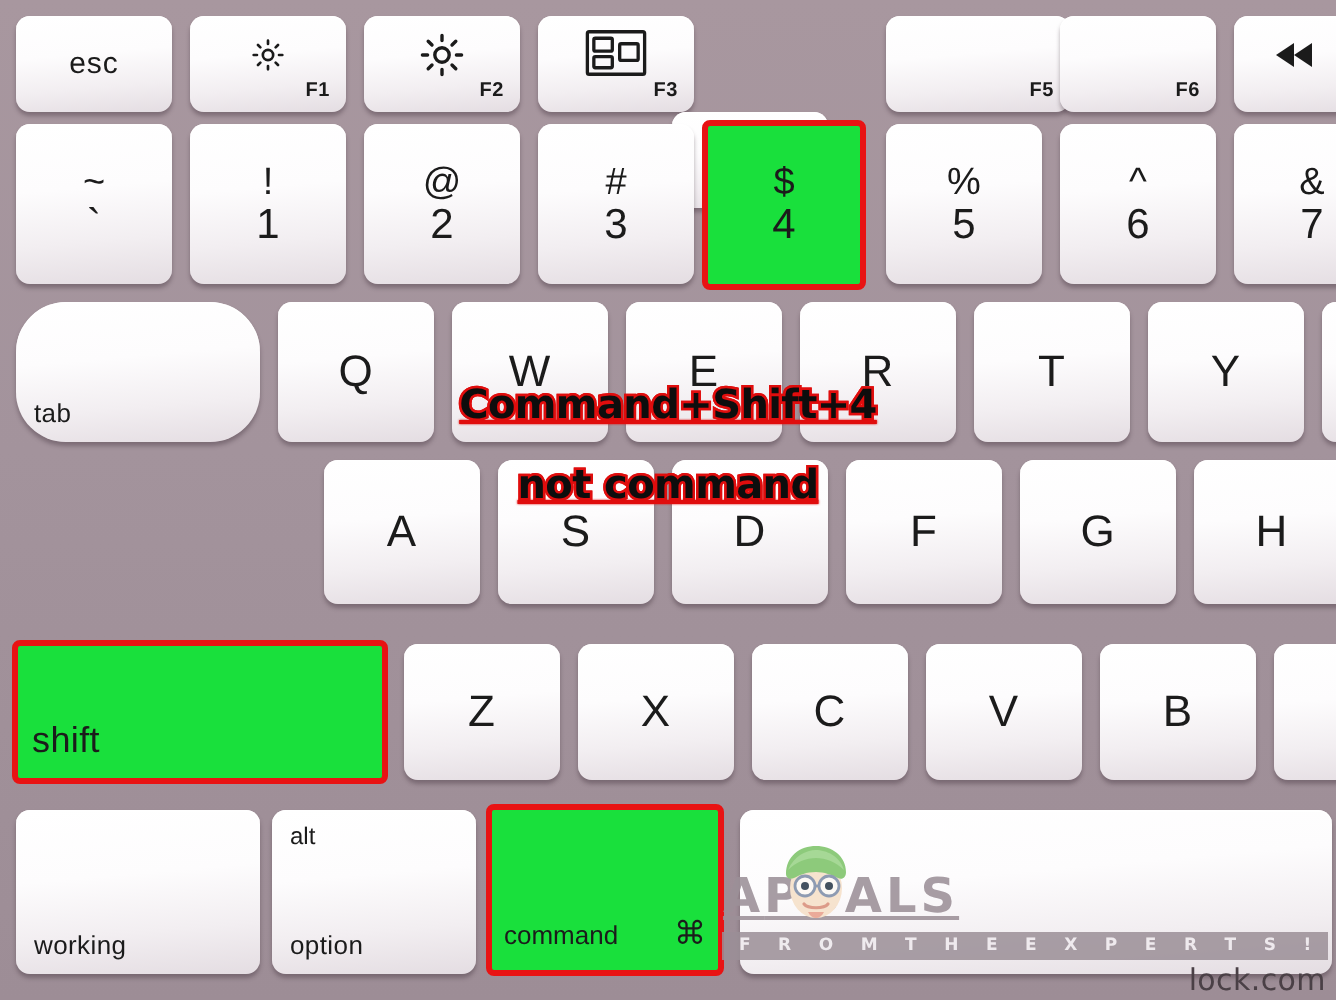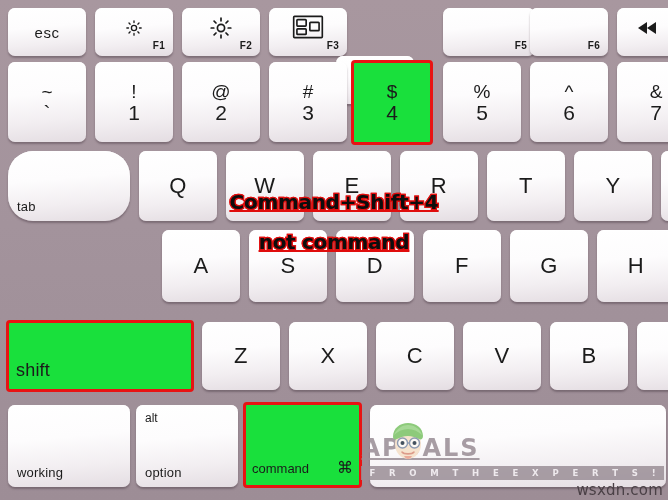--- a/index.html
+++ b/index.html
@@ -400,15 +400,15 @@
           <circle cx="17.5" cy="25" r="2" fill="#2b3a4a"></circle>
           <circle cx="29.5" cy="25" r="2" fill="#2b3a4a"></circle>
           <path d="M17 34c2 2.5 10 2.5 12 0" stroke="#d98f7a" stroke-width="1.6" fill="none" stroke-linecap="round"></path>
           <path d="M19 38c2 4 6 4 8 0z" fill="#e9a08c"></path>
         </svg>
       </span>
     </div>
     <div class="tagline">F R O M   T H E   E X P E R T S !</div>
   </div>
 
-  <div id="sitetag">wsxdn.com</div>
+  <div id="sitetag">lock.com</div>
 
 </div>
 
 </body></html>

